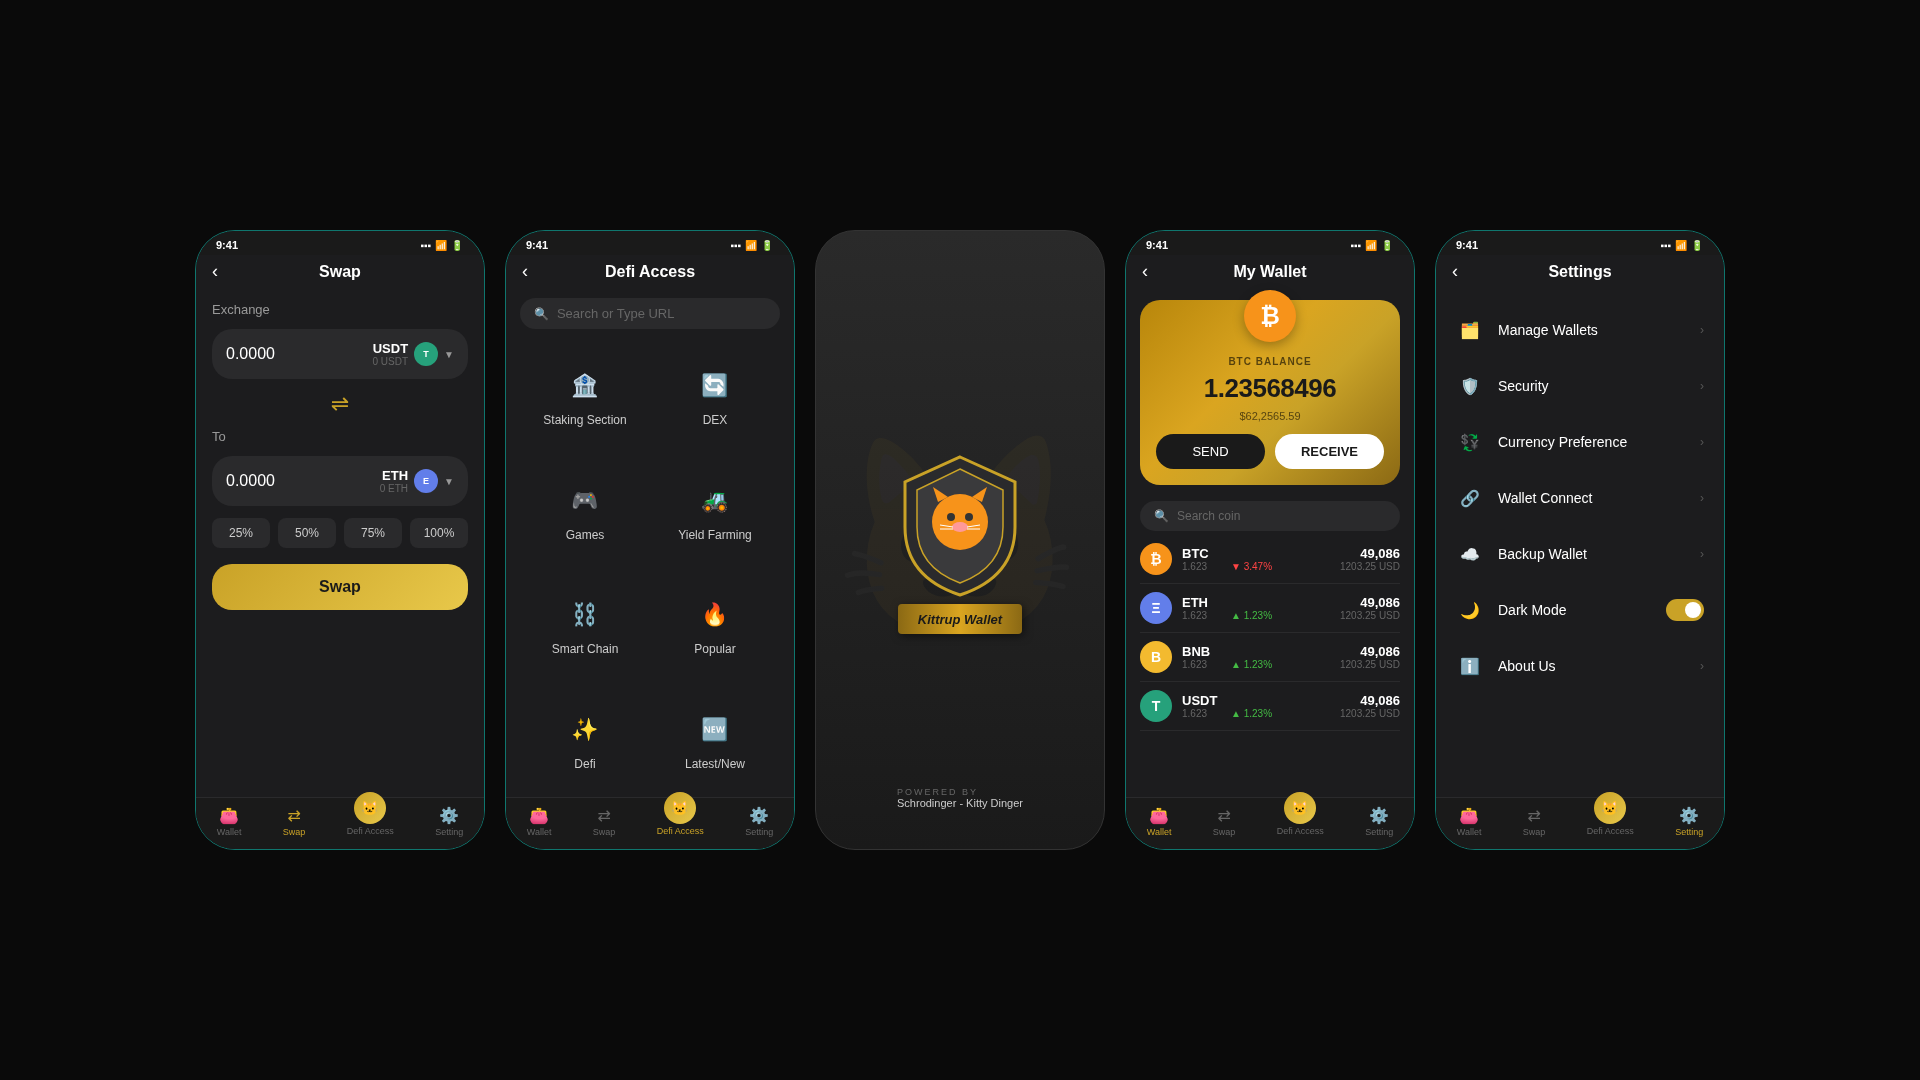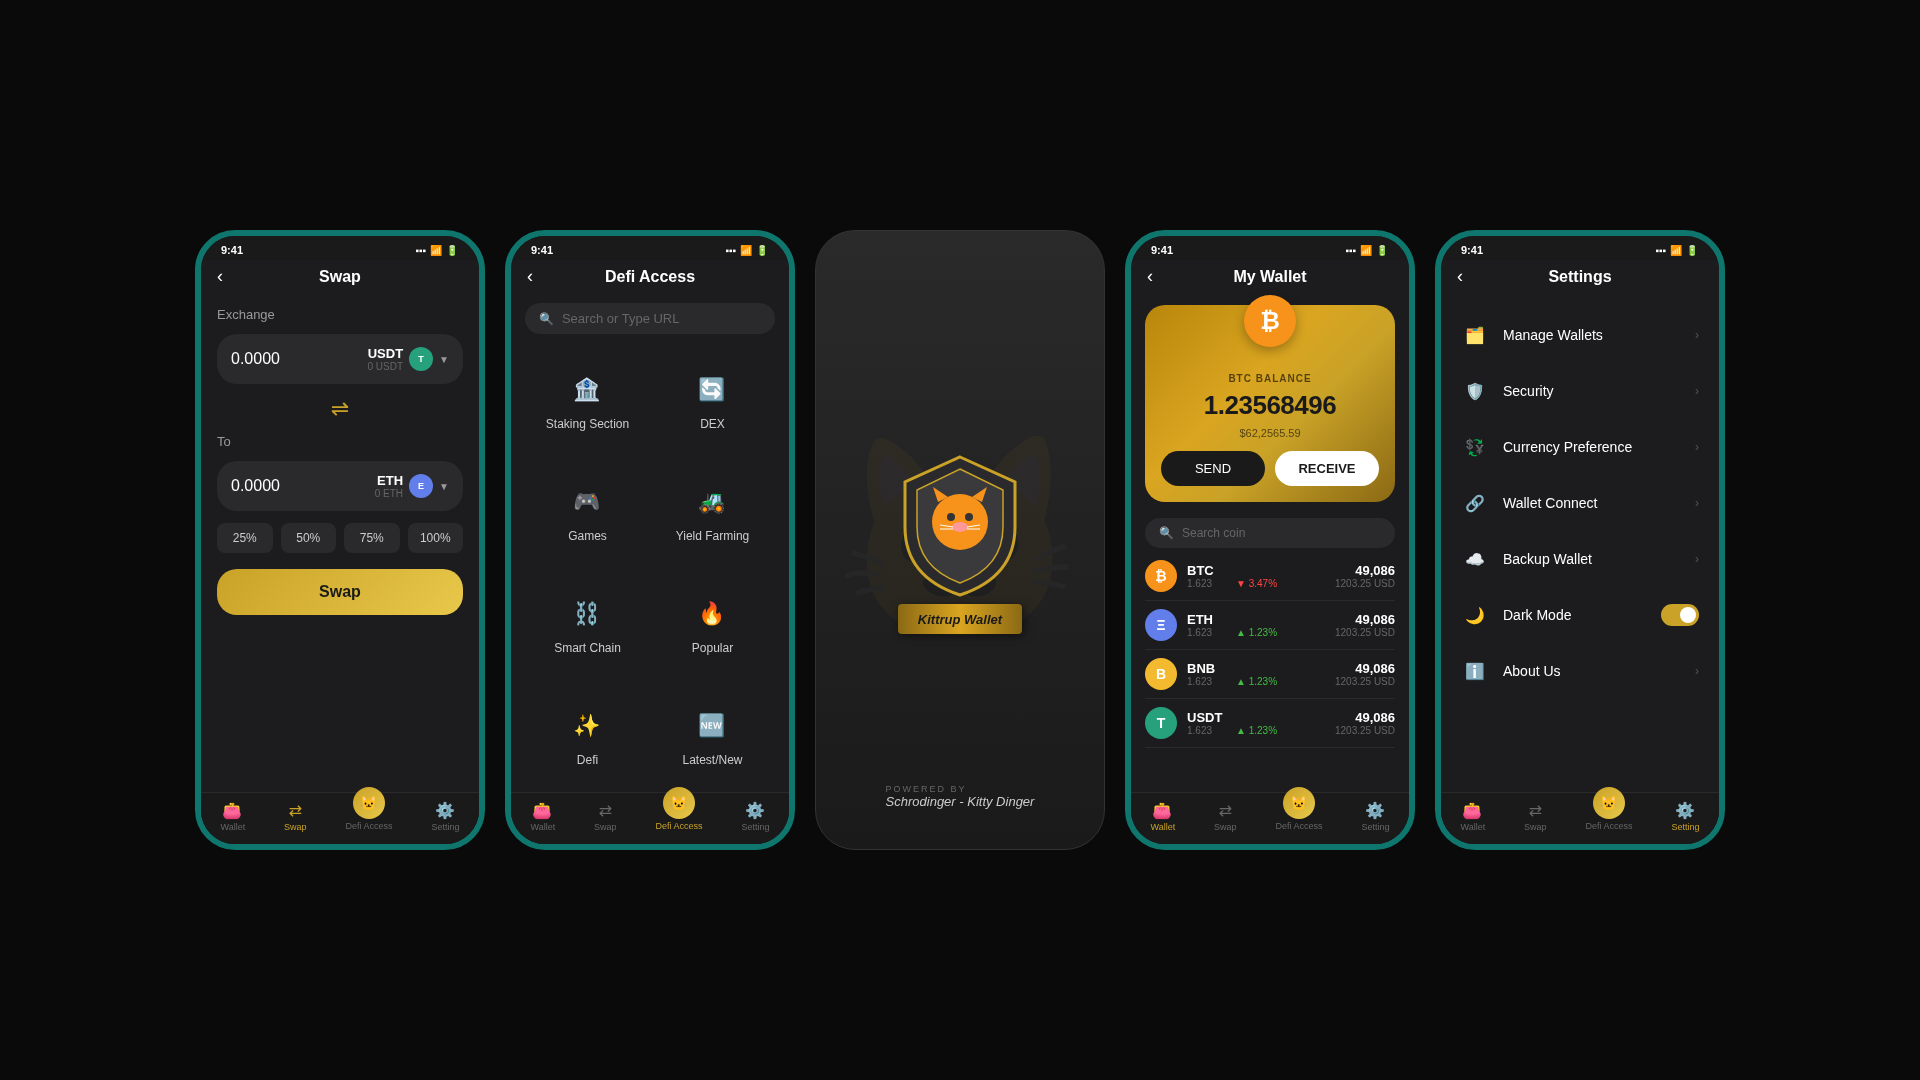--- a/index.html
+++ b/index.html
@@ -27,21 +27,21 @@
       flex-direction: column;
       align-items: center;
     }
     .phone {
       width: 290px;
       height: 620px;
       background: #1a1a1a;
       border-radius: 40px;
       overflow: hidden;
       position: relative;
-      border: 6px solid #0f766e;
+      border: 1px solid #0f766e;
       display: flex;
       flex-direction: column;
     }
     .status-bar {
       display: flex;
       justify-content: space-between;
       align-items: center;
       padding: 8px 20px 4px;
       background: #1a1a1a;
       flex-shrink: 0;
@@ -326,22 +326,21 @@
       bottom: 40px;
     }
     .splash-powered-by {
       color: #666;
       font-size: 9px;
       letter-spacing: 2px;
       text-transform: uppercase;
     }
     .splash-powered-name {
       color: #ccc;
-      font-size: 13px;
-      font-style: italic;
+      font-size: 11px;
     }
     
     .wallet-screen {
       background: #1c1c1e;
       flex: 1;
       display: flex;
       flex-direction: column;
     }
     .wallet-card {
       margin: 8px 14px;
@@ -367,21 +366,21 @@
       font-weight: 900;
       margin-top: -26px;
       box-shadow: 0 4px 12px rgba(0,0,0,0.3);
     }
     .wallet-balance-label {
       color: rgba(0,0,0,0.6);
       font-size: 10px;
       font-weight: 600;
       letter-spacing: 1px;
       text-transform: uppercase;
-      margin-top: 20px;
+      margin-top: 8px;
     }
     .wallet-balance-amount {
       color: #1a1a1a;
       font-size: 26px;
       font-weight: 700;
       letter-spacing: -0.5px;
     }
     .wallet-balance-usd {
       color: rgba(0,0,0,0.6);
       font-size: 11px;

